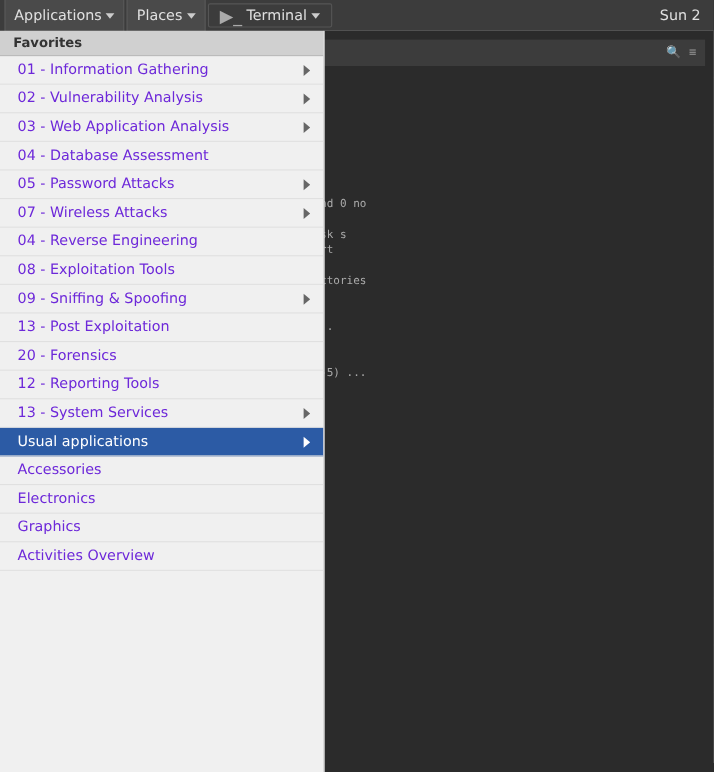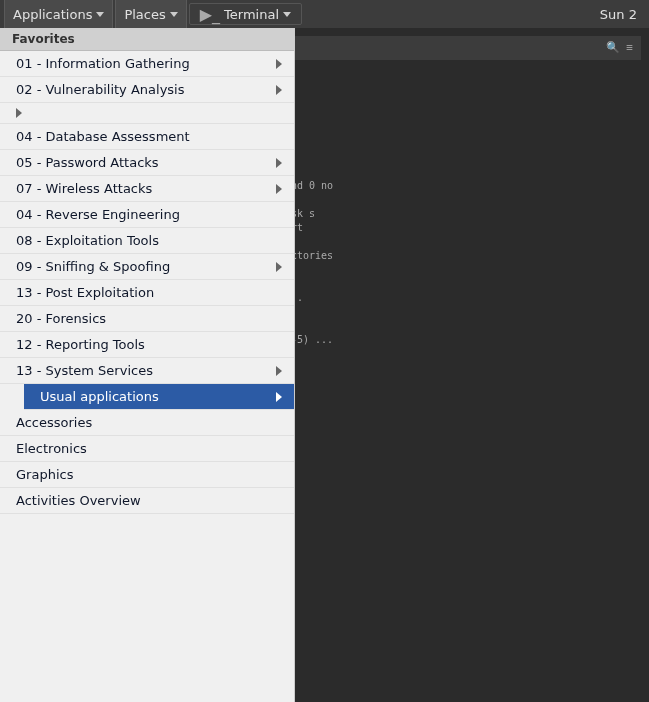--- a/index.html
+++ b/index.html
@@ -84,26 +84,26 @@
       font-weight: bold;
       color: #333;
       border-bottom: 1px solid #bbb;
     }
 
     .menu-item {
       display: flex;
       align-items: center;
       justify-content: space-between;
       padding: 5px 12px 5px 16px;
-      color: #0f172a;
+      color: #6d28d9;
       cursor: pointer;
       font-size: 13px;
       border-bottom: 1px solid #e0e0e0;
     }
-    .menu-item.highlighted { background: #2c5ba5; color: white; margin-left: 24px; }
+    .menu-item.highlighted { background: #2c5ba5; color: white; }
 
     .menu-arrow {
       width: 0; height: 0;
       border-top: 5px solid transparent;
       border-bottom: 5px solid transparent;
       border-left: 6px solid #666;
     }
     .menu-item:hover .menu-arrow,
     .menu-item.active .menu-arrow,
     .menu-item.highlighted .menu-arrow { border-left-color: white; }
@@ -224,20 +224,21 @@
 
     <div class="menu-item">
       <span>01 - Information Gathering</span>
       <span class="menu-arrow"></span>
     </div>
     <div class="menu-item">
       <span>02 - Vulnerability Analysis</span>
       <span class="menu-arrow"></span>
     </div>
     <div class="menu-item">
+      <span>03 - Web Application Analysis</span>
       <span class="menu-arrow"></span>
     </div>
     <div class="menu-item">
       <span>04 - Database Assessment</span>
     </div>
     <div class="menu-item">
       <span>05 - Password Attacks</span>
       <span class="menu-arrow"></span>
     </div>
     <div class="menu-item">

